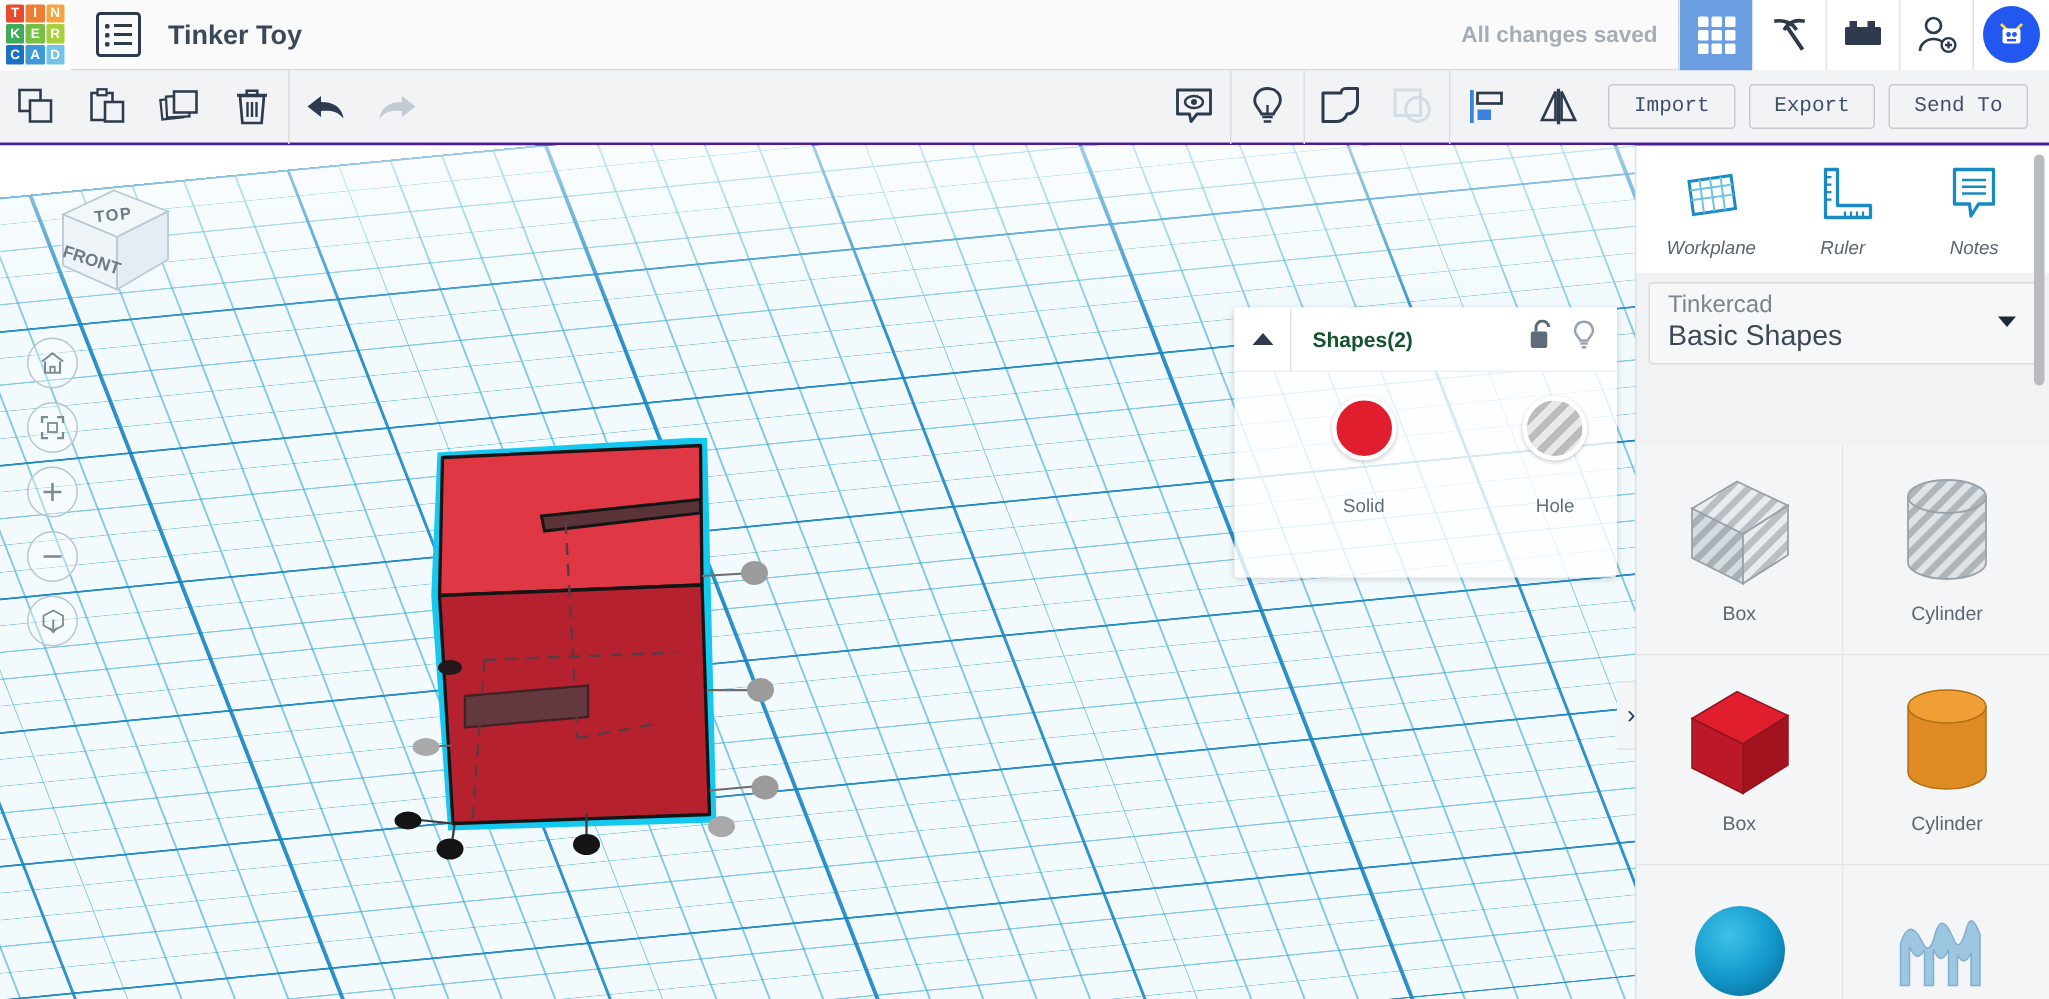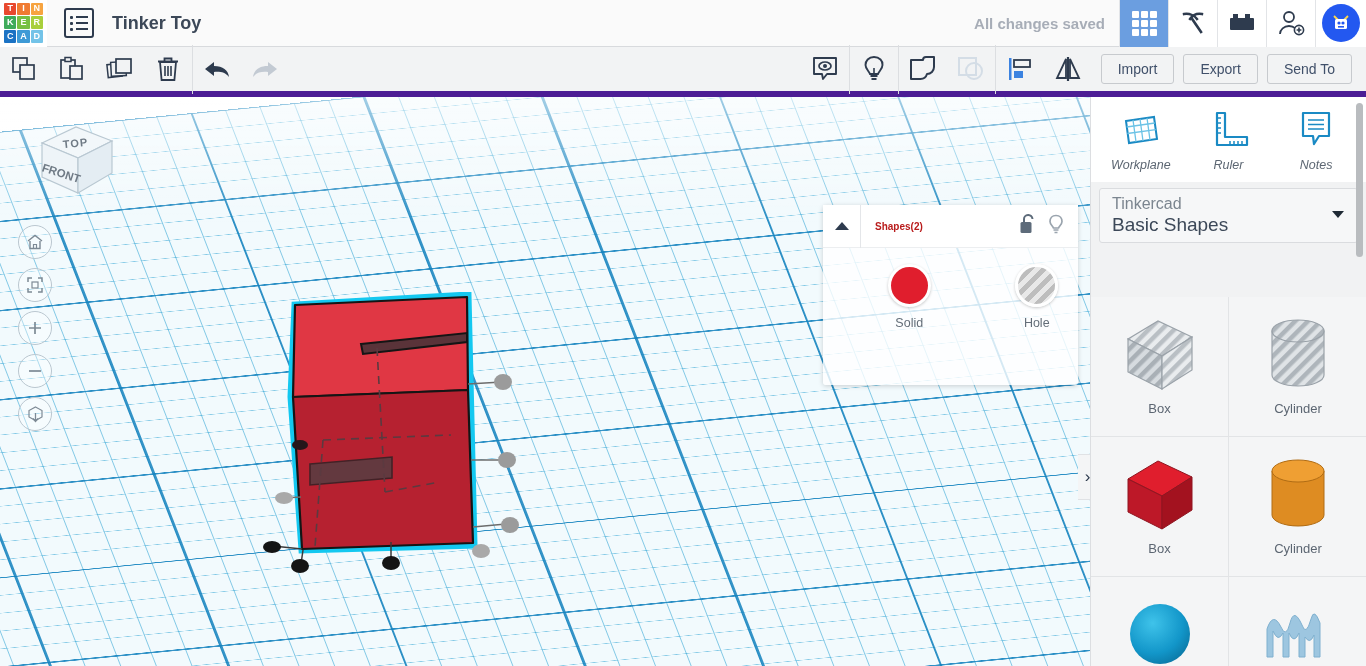--- a/index.html
+++ b/index.html
@@ -49,22 +49,22 @@
   .grid9 b { background:#fff; display:block; border-radius:1px;}
   .avatar-seg { width:51px; }
   .avatar {
     width:38px; height:38px; border-radius:50%; background:#2358f0;
     display:flex; align-items:center; justify-content:center;
   }
 
   
   .toolbar {
     position:absolute; left:0; top:47px; width:1366px; height:50px;
-    background:#f2f3f4; border-bottom:6px solid #4c1d95;
-    display:flex; align-items:center;
+    background:#f2f3f4; border-bottom:2px solid #4c1d95;
+    display:flex; align-items:center;font-family:Liberation Mono, monospace;
   }
   .tb-btn {
     width:48px; height:49px; display:flex; align-items:center; justify-content:center;
   }
   .tb-sep { width:1px; height:49px; background:#dcdee1; }
   .tb-spacer { flex:1; }
   .act-btn {
     height:30px; padding:0 16px; margin-left:9px;
     background:#f2f3f4; border:1px solid #c7cace; border-radius:3px;
     font-size:14px; color:#40506a; display:flex; align-items:center;
@@ -121,24 +121,24 @@
     box-shadow:0 1px 5px rgba(0,0,0,0.18);
   }
   .sp-head {
     height:43px; background:#ffffff; display:flex; align-items:center;
     border-bottom:1px solid #eceef0;
   }
   .sp-collapse {
     width:38px; height:43px; display:flex; align-items:center; justify-content:center;
     border-right:1px solid #e4e6e9;
   }
-  .sp-title { margin-left:14px; font-size:10px; font-weight:bold; color:#b91c1c; }
+  .sp-title { margin-left:14px; font-size:14px; font-weight:bold; color:#14532d; }
   .sp-icons { margin-left:auto; display:flex; gap:12px; padding-right:14px; }
   .sp-body { display:flex; padding-top:16px; }
-  .sp-opt { width:50%; display:flex; flex-direction:column; align-items:center; gap:9px;margin-left:45px; }
+  .sp-opt { width:50%; display:flex; flex-direction:column; align-items:center; gap:23px;margin-left:45px; }
   .swatch {
     width:43px; height:43px; border-radius:50%; border:3px solid #fff;
     box-shadow:0 1px 3px rgba(0,0,0,0.22);
   }
   .sw-solid { background:#e01e2d; }
   .sw-hole {
     background:
       repeating-linear-gradient(-45deg, #bdbdbd 0 5px, #e8e8e8 5px 10px);
   }
   .sp-opt span { font-size:12.5px; color:#636d78; }

